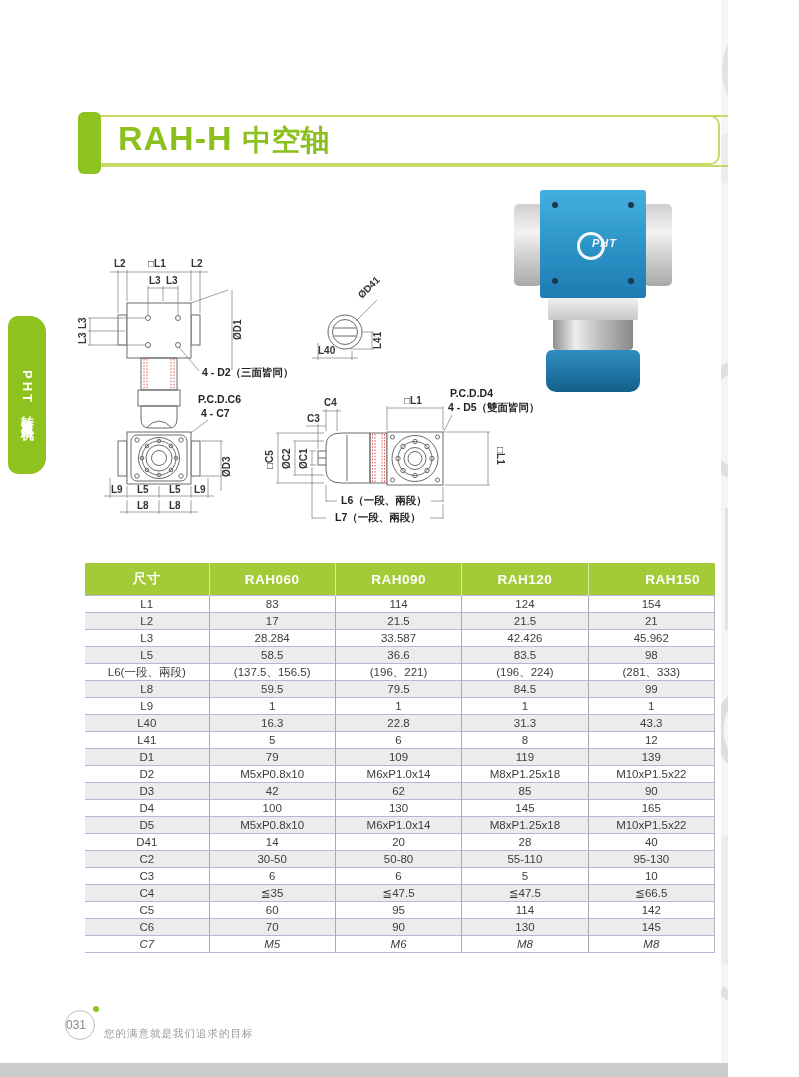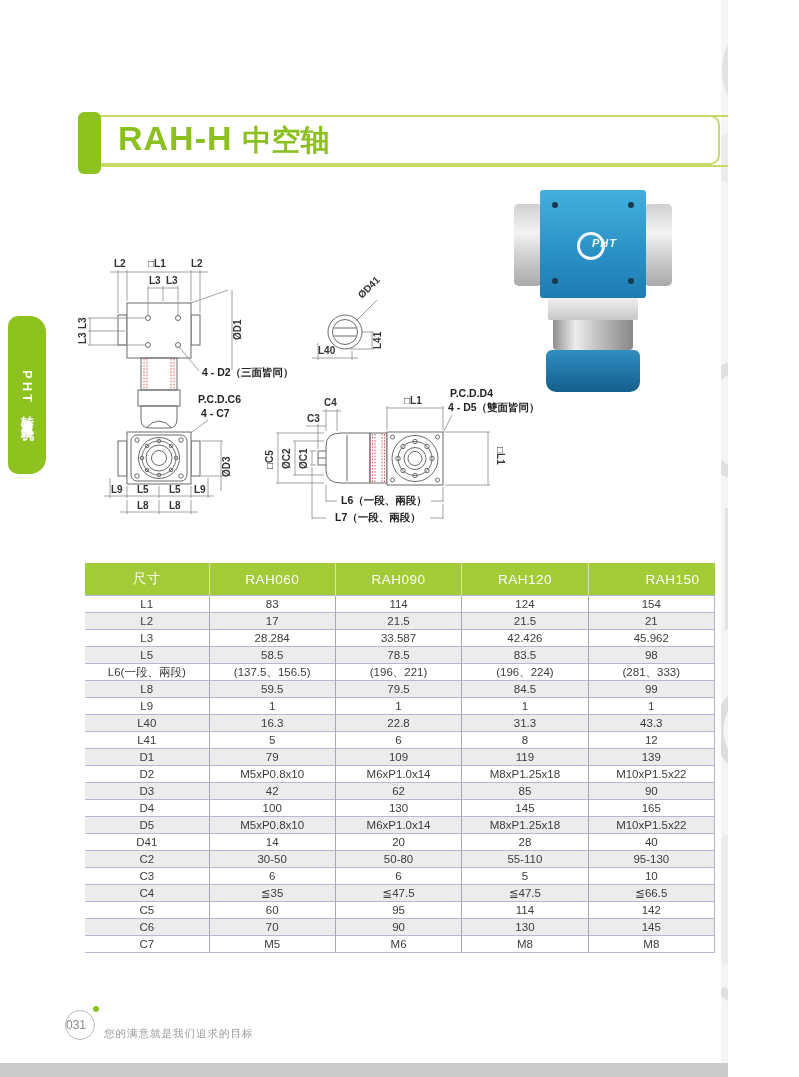--- a/index.html
+++ b/index.html
@@ -49,28 +49,28 @@
   .logo-ring{position:absolute;left:37px;top:42px;width:22px;height:22px;border:3px solid #f2f8fb;border-radius:50%;}
   .logo-text{position:absolute;left:52px;top:47px;color:#f2f8fb;font-style:italic;font-weight:bold;font-size:11px;letter-spacing:1px;}
   .plate{left:48px;top:116px;width:90px;height:22px;background:linear-gradient(180deg,#f0f0f0,#c7c7c7);border-radius:2px;}
   .cyl{left:53px;top:138px;width:80px;height:30px;border-radius:0 0 4px 4px;
        background:linear-gradient(90deg,#8f8f8f,#ededed 28%,#c2c2c2 55%,#888888);}
   .base{left:46px;top:168px;width:94px;height:42px;border-radius:6px 6px 10px 10px;
        background:linear-gradient(180deg,#2f8fc0,#1d6f9f 65%,#155f8b);}
 
   
   table.spec{position:absolute;left:85px;top:563px;width:630px;border-collapse:collapse;table-layout:fixed;}
-  table.spec th{height:30px;background:#a3cb37;color:#fff;font-size:13.5px;font-weight:normal;
+  table.spec th{height:30px;background:#a3cb37;color:#fff;font-size:13.5px;font-weight:bold;
                 border-right:1px solid rgba(255,255,255,.55);letter-spacing:.5px;}
   table.spec th:last-child{border-right:none;padding-left:43px;}
   table.spec col.c0{width:124px;}
   table.spec td{height:16px;font-size:11.5px;color:#3c3c3c;text-align:center;padding:0;
                 border-top:1px solid #b9b4d8;border-right:1px solid #a8a8bb;}
   table.spec td:last-child{border-right:1px solid #b4b4c4;}
-  table.spec tbody tr:last-child td{border-bottom:1px solid #b9b4d8;}
+  table.spec tbody tr:last-child td{border-bottom:1px solid #b9b4d8;font-style:italic;}
   table.spec tbody tr:nth-child(even) td{background:#ececec;}
 
   
   .foot-circle{position:absolute;left:65px;top:1010px;width:28px;height:28px;border:1px solid #bbb;
                border-radius:50%;color:#8a8a8a;font-size:12px;display:flex;align-items:center;}
   .foot-dot{position:absolute;left:93px;top:1006px;width:6px;height:6px;border-radius:50%;background:#8dc21f;}
   .foot-tagline{position:absolute;left:104px;top:1017px;font-size:10.5px;color:#9a9a9a;letter-spacing:1px;margin-top:10px;}
 </style>
 </head>
 <body>
@@ -349,21 +349,21 @@
         <tr>
           <td>L3</td>
           <td>28.284</td>
           <td>33.587</td>
           <td>42.426</td>
           <td>45.962</td>
         </tr>
         <tr>
           <td>L5</td>
           <td>58.5</td>
-          <td>78.5</td>
+          <td>36.6</td>
           <td>83.5</td>
           <td>98</td>
         </tr>
         <tr>
           <td>L6(一段、兩段)</td>
           <td>(137.5、156.5)</td>
           <td>(196、221)</td>
           <td>(196、224)</td>
           <td>(281、333)</td>
         </tr>

